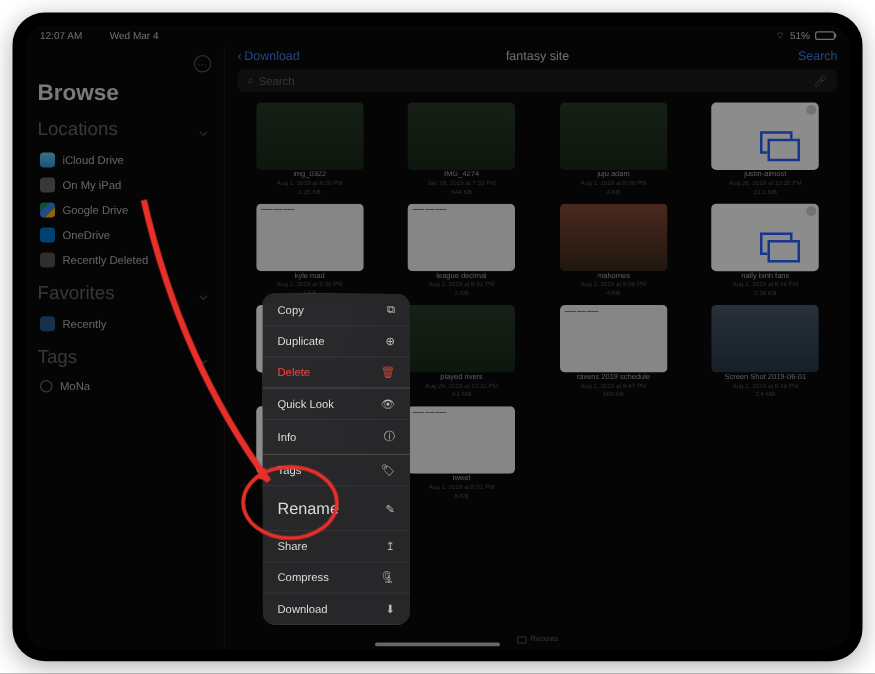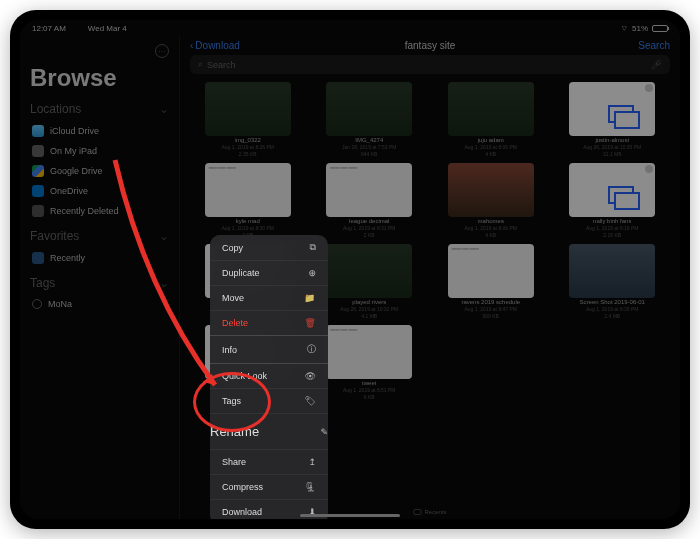--- a/index.html
+++ b/index.html
@@ -10,22 +10,22 @@
 .sb-left{display:flex;gap:22px}
 .sb-right{display:flex;gap:4px;align-items:center}
 .battery{width:16px;height:7px;border:1px solid #ccc;border-radius:2px;position:relative}
 .battery::after{content:"";position:absolute;right:-2px;top:1px;width:1px;height:3px;background:#ccc}
 .battery-fill{background:#ccc;height:100%;width:77%}
 .dimmed{position:absolute;inset:0;background:rgba(0,0,0,0.45);pointer-events:none;z-index:2}
 .main{display:flex;height:calc(100% - 16px)}
 .sidebar{width:160px;padding:8px 10px;border-right:1px solid #1a1a1a;font-size:9px}
 .sb-head{display:flex;justify-content:flex-end;margin-bottom:6px}
 .dots{width:14px;height:14px;border:1px solid #555;border-radius:50%;display:flex;align-items:center;justify-content:center;font-size:8px;color:#555}
-.browse-title{font-size:24px;font-weight:700;color:#ddd;margin-bottom:10px}
-.section-head{display:flex;justify-content:space-between;color:#666;font-size:12px;margin-bottom:5px;margin-top:8px}
+.browse-title{font-size:18px;font-weight:700;color:#ddd;margin-bottom:10px}
+.section-head{display:flex;justify-content:space-between;color:#666;font-size:15px;margin-bottom:5px;margin-top:8px}
 .chev{color:#444}
 .loc{display:flex;align-items:center;gap:6px;padding:4px 2px;color:#bbb;font-size:9px}
 .loc-icon{width:12px;height:12px;border-radius:3px;display:inline-block}
 .ic-cloud{background:linear-gradient(#6cf,#39d)}
 .ic-ipad{background:#666}
 .ic-gdrive{background:linear-gradient(135deg,#0f9d58 33%,#4285f4 33% 66%,#fbbc04 66%)}
 .ic-od{background:#0078d4}
 .ic-trash{background:#555}
 .ic-dl{background:#2a5a8a}
 .tag-circle{width:10px;height:10px;border:1px solid #666;border-radius:50%}
@@ -297,41 +297,37 @@
 
 <div class="context-menu" id="context-menu">
         <div class="cm-item">
           <span>Copy</span>
           <span class="cm-icon">⧉</span>
         </div>
         <div class="cm-item">
           <span>Duplicate</span>
           <span class="cm-icon">⊕</span>
         </div>
-        <div class="cm-item">
-          <span>Move</span>
-          <span class="cm-icon">📁</span>
-        </div>
         <div class="cm-item danger sep-after">
           <span>Delete</span>
           <span class="cm-icon">🗑</span>
         </div>
+        <div class="cm-item">
+          <span>Quick Look</span>
+          <span class="cm-icon">👁</span>
+        </div>
         <div class="cm-item sep-after">
           <span>Info</span>
           <span class="cm-icon">ⓘ</span>
         </div>
         <div class="cm-item">
-          <span>Quick Look</span>
-          <span class="cm-icon">👁</span>
-        </div>
-        <div class="cm-item">
           <span>Tags</span>
           <span class="cm-icon">🏷</span>
         </div>
-        <div class="cm-item" style="padding: 10px 0;">
+        <div class="cm-item" style="padding: 10px 12px;">
           <span style="font-size: 13px; font-weight: 400;">Rename</span>
           <span class="cm-icon">✎</span>
         </div>
         <div class="cm-item">
           <span>Share</span>
           <span class="cm-icon">↥</span>
         </div>
         <div class="cm-item">
           <span>Compress</span>
           <span class="cm-icon">🗜</span>

